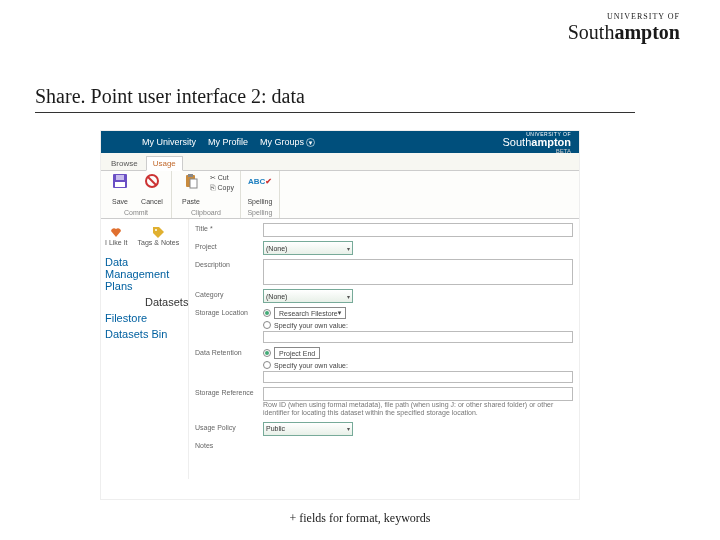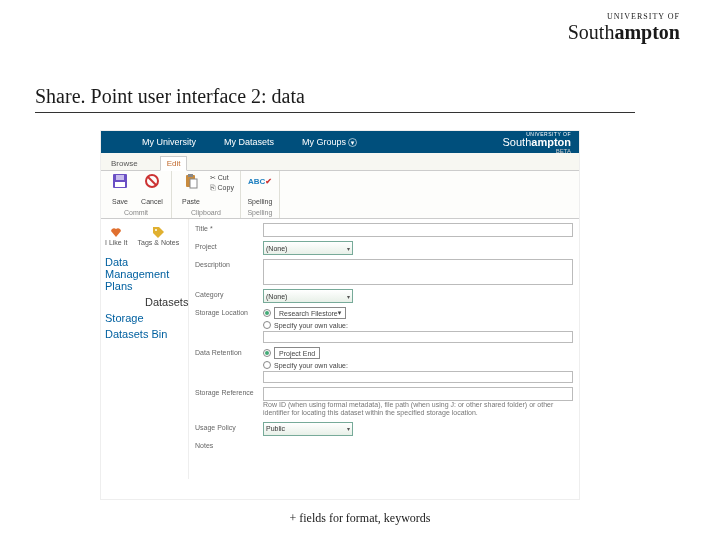--- a/index.html
+++ b/index.html
@@ -4,31 +4,31 @@
 <style>
   * { box-sizing: border-box; margin: 0; padding: 0; }
   body { font-family: Georgia, serif; background: #fff; width: 720px; height: 540px; position: relative; }
   .header-logo { position: absolute; top: 12px; right: 40px; text-align: right; }
   .header-logo .pre { font-size: 8px; letter-spacing: 1px; color: #1a1a1a; }
   .header-logo .name { font-size: 20px; color: #1a1a1a; }
   .header-logo .name .bold { font-weight: bold; }
   .slide-title { position: absolute; top: 85px; left: 35px; font-size: 20px; color: #1a1a1a; border-bottom: 1px solid #333; padding-bottom: 4px; width: 600px; }
   .sp-frame { position: absolute; top: 130px; left: 100px; width: 480px; height: 370px; background: #fff; font-family: Tahoma, Arial, sans-serif; font-size: 9px; color: #333; border: 1px solid #eee; }
   .topbar { background: #004f7c; color: #fff; height: 22px; display: flex; align-items: center; padding: 0 8px; justify-content: space-between; }
-  .topbar-left { display: flex; gap: 28px; align-items: flex-start; padding-left: 33px; }
+  .topbar-left { display: flex; gap: 12px; align-items: flex-start; padding-left: 33px; }
   .topbar-item { font-size: 9px; }
   .topbar-item .dd { display:inline-block; border: 1px solid rgba(255,255,255,0.6); border-radius: 50%; width:9px; height:9px; text-align:center; line-height:7px; font-size:7px; margin-left:2px;}
   .topbar-logo { text-align: right; }
   .topbar-logo .pre2 { font-size: 5px; letter-spacing: 0.5px; }
   .topbar-logo .name2 { font-size: 11px; line-height: 1; }
   .topbar-logo .beta { font-size: 6px; color: #ccc; }
   .searchbar { background: #eef2f5; height: 20px; display: flex; align-items: center; justify-content: flex-end; padding: 0 6px; border-bottom: 1px solid #ddd; }
   .searchbar input { width: 110px; height: 14px; font-size: 8px; border: 1px solid #ccc; padding: 0 3px; color: #999; }
   .searchbar .go { width: 14px; height: 14px; border: 1px solid #ccc; background: #fff; margin-left: 3px; display:flex; align-items:center; justify-content:center; font-size:8px; color:#666;}
-  .ribbon-tabs { display: flex; align-items: flex-end; height: 18px; border-bottom: 1px solid #ccc; background: #f7f7f2; padding-left: 4px; gap: 16px;}
+  .ribbon-tabs { display: flex; align-items: flex-end; height: 18px; border-bottom: 1px solid #ccc; background: #f7f7f2; padding-left: 4px; gap: 2px;}
   .ribbon-tab { font-size: 8px; padding: 2px 6px; color: #555; }
   .ribbon-tab.active { background: #fff; border: 1px solid #ccc; border-bottom: 1px solid #fff; margin-bottom: -1px; color: #c26b2f;}
   .ribbon { display: flex; background: #fdfdfb; border-bottom: 1px solid #ccc; height: 48px; }
   .rgroup { border-right: 1px solid #e0e0d8; padding: 2px 6px; display: flex; flex-direction: column; justify-content: space-between; }
   .rgroup-content { display: flex; gap: 6px; align-items: flex-start; }
   .rbtn { display: flex; flex-direction: column; align-items: center; width: 26px; font-size: 7px; color: #444; text-align: center; }
   .ricon { width: 16px; height: 16px; margin-bottom: 9px; display:flex; align-items:center; justify-content:center;}
   .rgroup-label { font-size: 7px; color: #888; text-align: center; }
   .clip-small { font-size: 7px; line-height: 10px; color: #444; }
   .main { display: flex; height: calc(100% - 108px); }
@@ -60,34 +60,34 @@
   <div class="name"><span>South</span><span class="bold">ampton</span></div>
 </div>
 
 <div class="slide-title">Share. Point user interface 2: data</div>
 
 <div class="sp-frame">
 
   <div class="topbar">
     <div class="topbar-left">
       <span class="topbar-item">My University</span>
-      <span class="topbar-item">My Datasets</span>
+      <span class="topbar-item">My Profile</span>
       <span class="topbar-item"><span>My Groups</span><span class="dd">▾</span></span>
     </div>
     <div class="topbar-logo">
       <div class="pre2">UNIVERSITY OF</div>
       <div class="name2"><span>South</span><b>ampton</b></div>
       <div class="beta">BETA</div>
     </div>
   </div>
 
 
   <div class="ribbon-tabs">
     <div class="ribbon-tab">Browse</div>
-    <div class="ribbon-tab active">Edit</div>
+    <div class="ribbon-tab active">Usage</div>
   </div>
 
   <div class="ribbon">
     <div class="rgroup">
       <div class="rgroup-content">
         <div class="rbtn">
           <div class="ricon">
               <svg width="16" height="16">
                 <rect x="1" y="1" width="14" height="14" fill="#6a4fc4" rx="1"></rect>
                 <rect x="3" y="9" width="10" height="5" fill="#fff"></rect>
@@ -150,21 +150,21 @@
         <div class="side-btn">
           <svg width="14" height="14">
               <path d="M2 2 L8 2 L13 7 L7 13 L2 8 Z" fill="#e0b030"></path>
               <circle cx="5" cy="5" r="1" fill="#fff"></circle>
             </svg>
           <span>Tags &amp; Notes</span>
         </div>
       </div>
       <a class="side-link">Data Management Plans</a>
       <a class="side-link current">Datasets</a>
-      <a class="side-link">Storage</a>
+      <a class="side-link">Filestore</a>
       <a class="side-link">Datasets Bin</a>
     </div>
 
     <div class="form">
       <div class="frow">
         <div class="flabel">Title *</div>
         <div class="fctrl"><input class="txt" style=""></div>
       </div>
       <div class="frow">
         <div class="flabel">Project</div>

